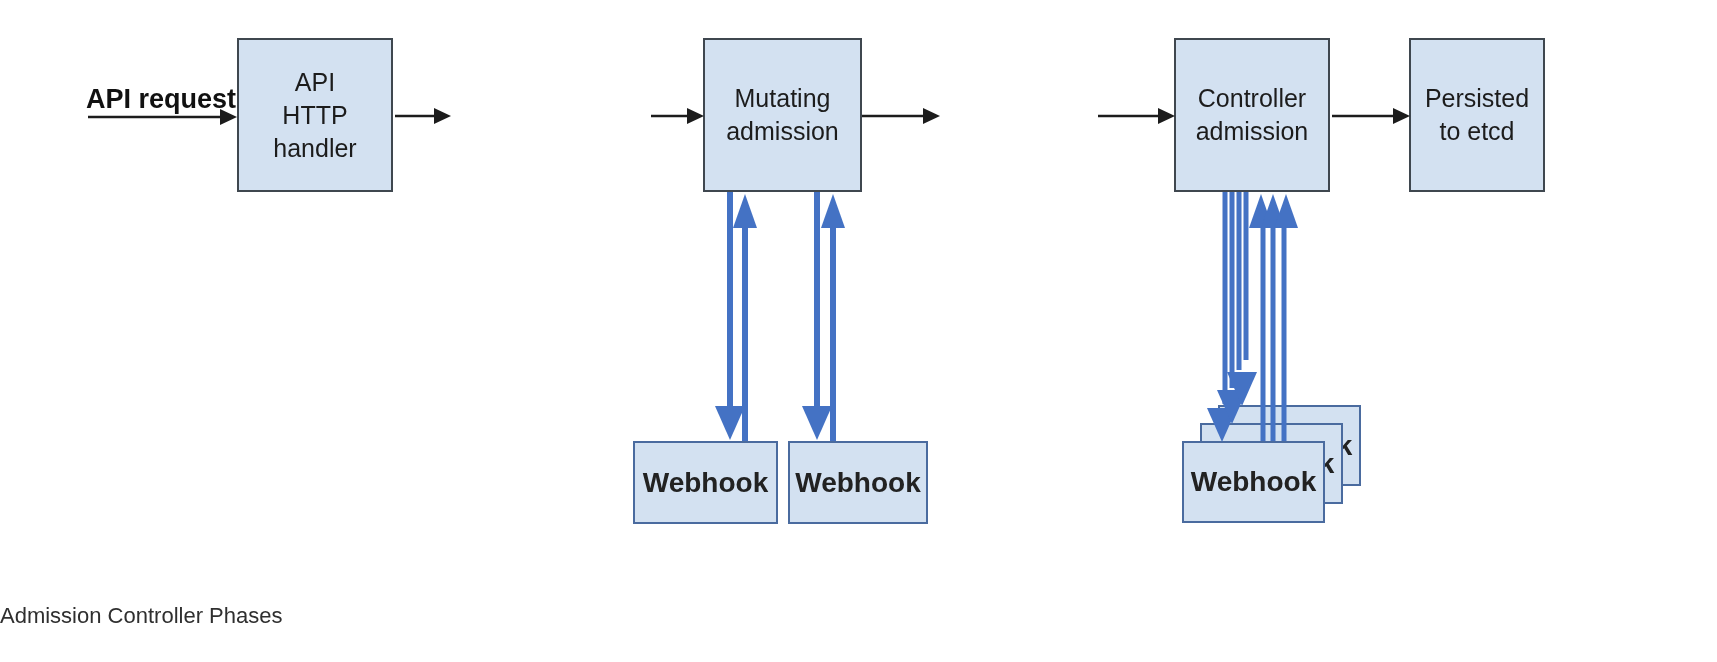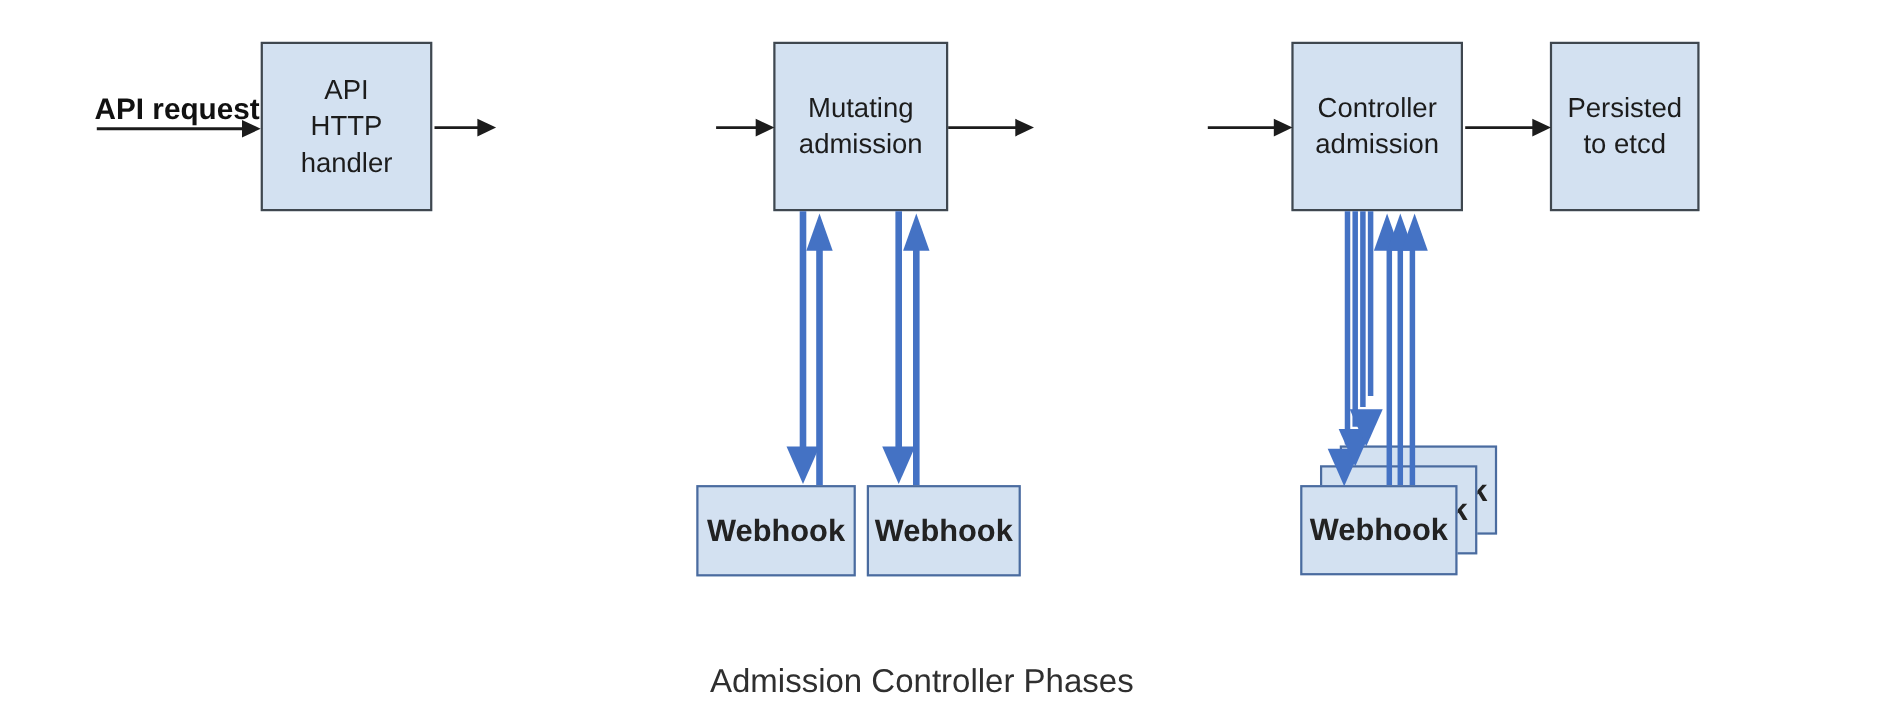--- a/index.html
+++ b/index.html
@@ -57,22 +57,22 @@
     font-size:27px;font-weight:bold;color:#111;
     white-space:nowrap;
   }
   .arrow-layer{
     position:absolute;left:0;top:0;width:1717px;height:662px;
     pointer-events:none;
   }
   .caption{
     position:absolute;
     left:0;top:603px;width:1676px;
-    text-align:center;
-    font-size:30px;color:var(--caption);
+    text-align:left;
+    font-size:22px;color:var(--caption);
   }
 </style>
 </head>
 <body>
 
 <div class="canvas">
 
   <div class="api-request">API request</div>
 
   <div class="stage s1">API

